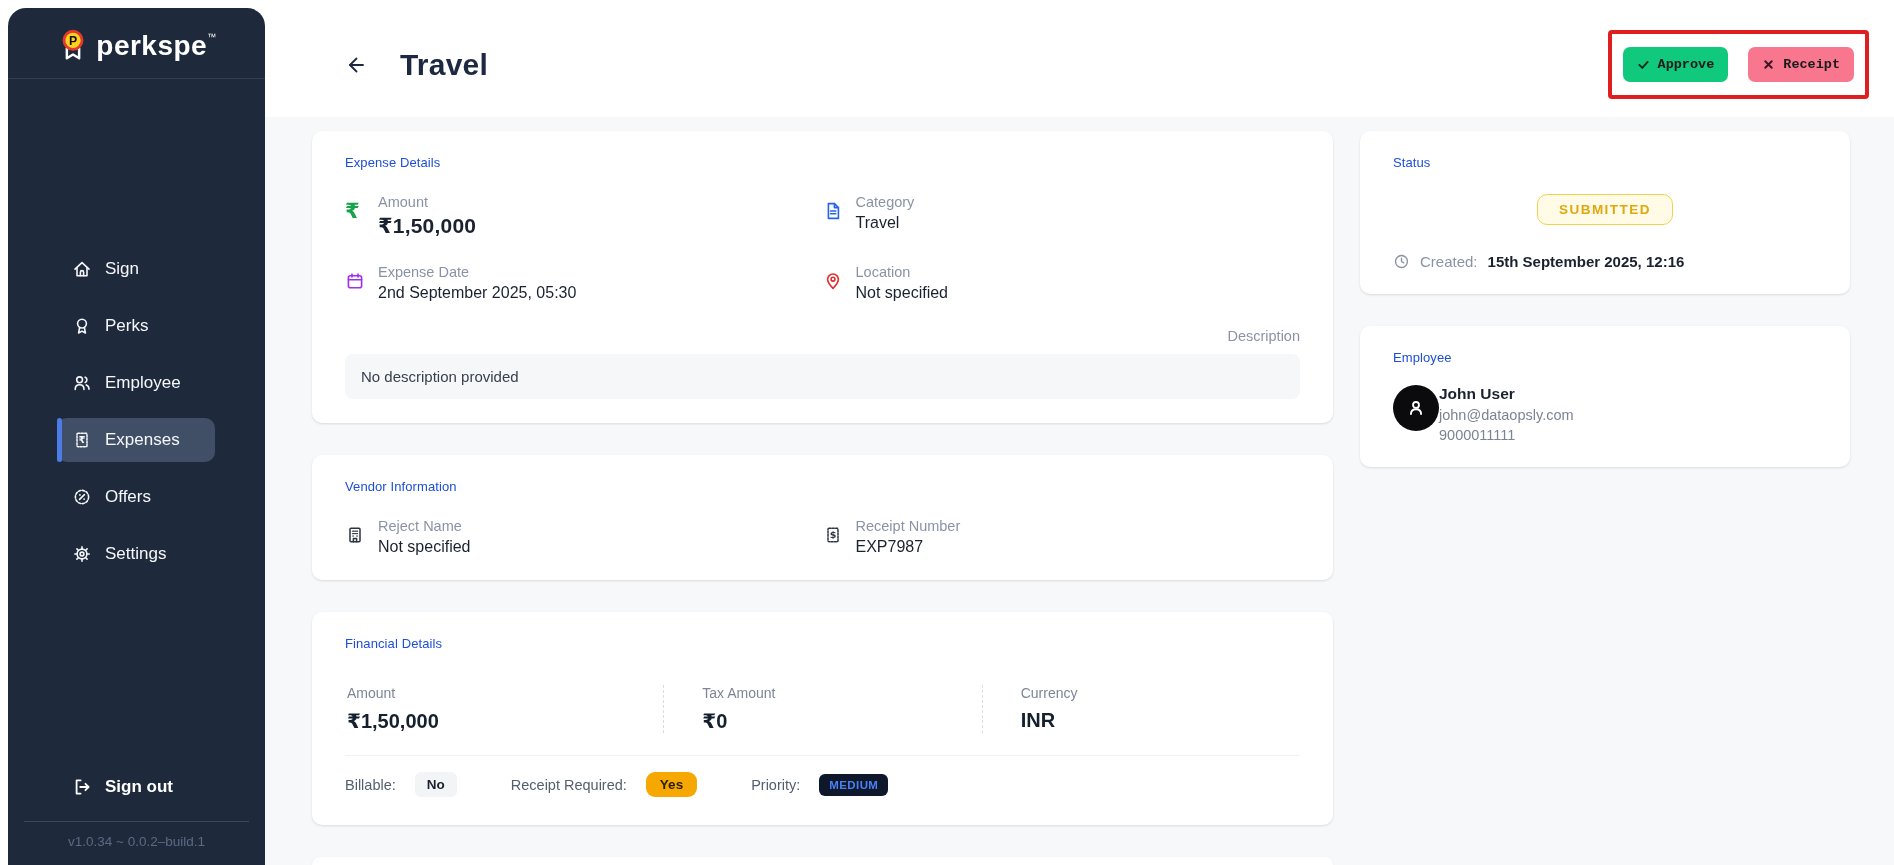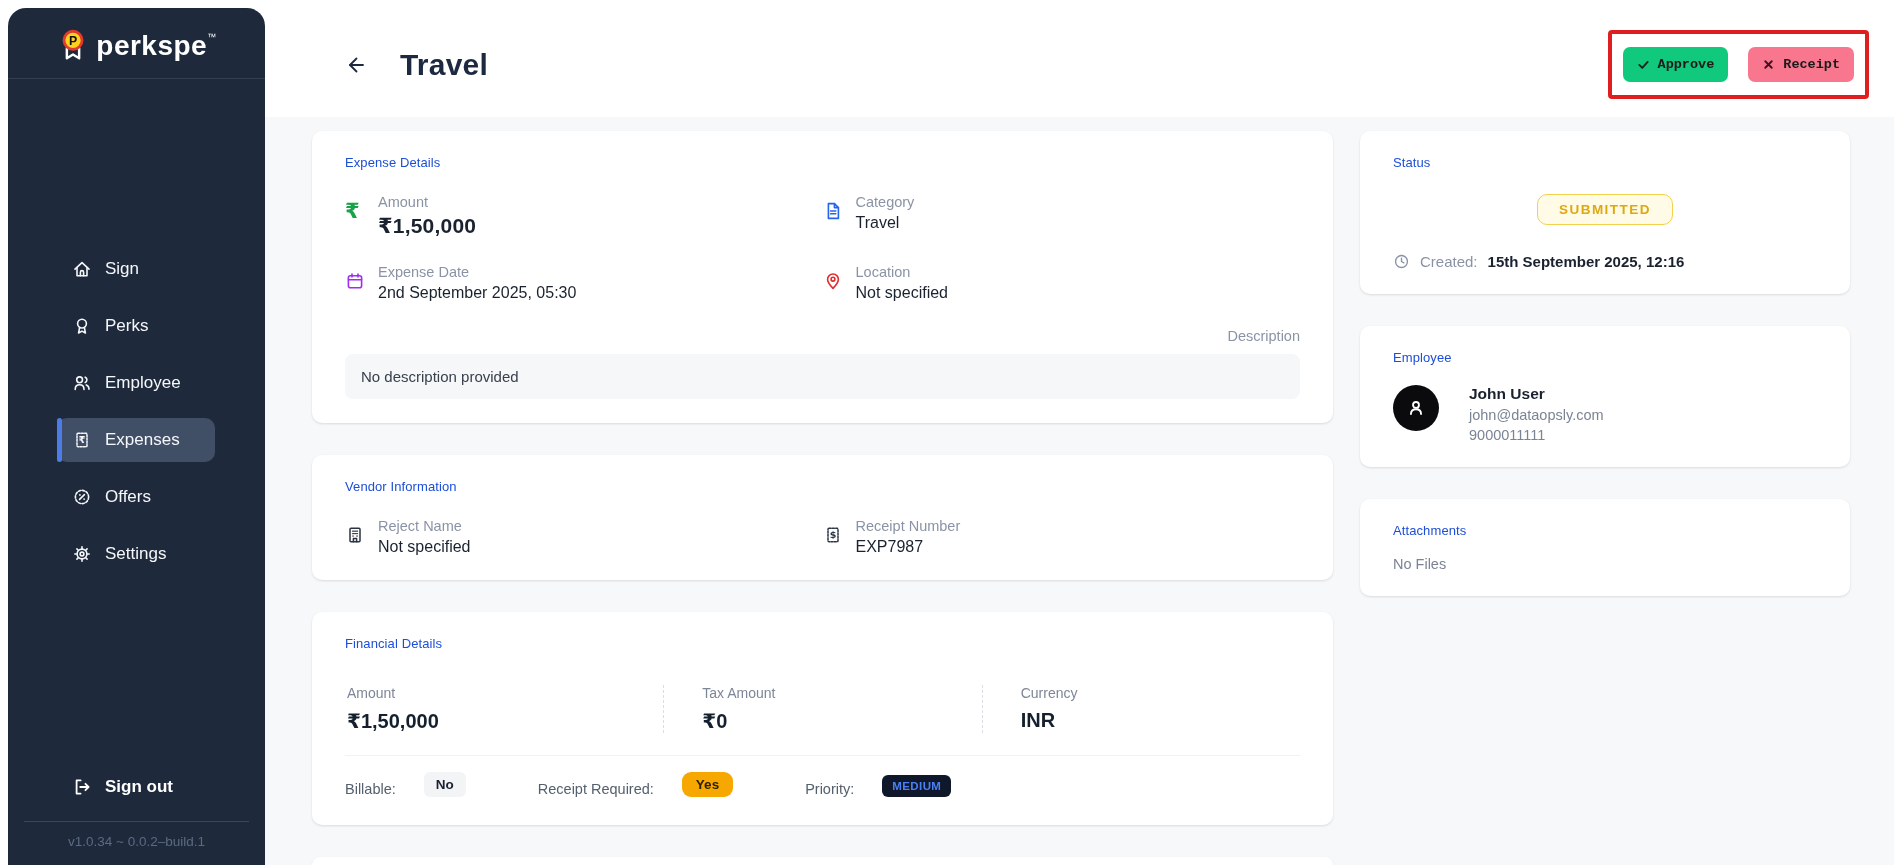--- a/index.html
+++ b/index.html
@@ -67,40 +67,40 @@
   .desc-label { margin-top:26px; font-size:14.5px; color:#8a93a6;text-align:right; }
   .desc-box { margin-top:10px; background:#f6f7f9; border-radius:8px; padding:14px 16px;
     font-size:15px; color:#39414e; }
 
   
   .fin-cols { display:grid; grid-template-columns:1fr 1fr 1fr; margin-top:20px; padding:14px 0 22px; }
   .fin-col { padding-left:38px; border-left:1px dashed #d9dee4; }
   .fin-col:first-child { padding-left:2px; border-left:none; }
   .fin-label { font-size:14px; color:#7d8697; }
   .fin-value { font-size:20px; font-weight:700; margin-top:8px; color:#14202e; }
-  .flags-row { border-top:1px solid #f0f2f4; padding:16px 0 4px; display:flex; align-items:flex-end;
-    gap:28px; font-size:14.5px; color:#55606e; }
+  .flags-row { border-top:1px solid #f0f2f4; padding:16px 0 4px; display:flex; align-items:center;
+    gap:19px; font-size:14.5px; color:#55606e; }
   .flag-gap { width:16px; }
   .pill { border-radius:6px; padding:5px 12px; font-size:13.5px; font-weight:600; }
   .pill-no { background:#f3f4f6; color:#1a2230; }
   .pill-yes { background:#f6a800; color:#2b2000; border-radius:9px; padding:5px 14px; }
   .pill-medium { background:#0f172a; color:#4a80f5; font-size:11.5px; font-weight:700;
     letter-spacing:.4px; padding:5px 10px; }
 
   
   .status-pill-wrap { display:flex; justify-content:center; margin:24px 0 28px; }
   .status-pill { border:1.5px solid #f3d14e; background:#fffbe6; color:#dfa80f;
     border-radius:10px; padding:7px 21px; font-size:13.5px; font-weight:600; letter-spacing:1.5px; }
   .created-row { display:flex; align-items:center; gap:10px; font-size:15px; }
   .created-row svg { width:17px; height:17px; }
   .created-label { color:#8a93a6; }
   .created-value { color:#1a2230; font-weight:700; }
 
   
-  .emp-row { margin-top:20px; display:flex; gap:30px; align-items:flex-start; }
+  .emp-row { margin-top:20px; display:flex; gap:0; align-items:flex-start; }
   .avatar { width:46px; height:46px; border-radius:50%; background:#0b0b0d; flex:none;
     display:flex; align-items:center; justify-content:center; }
   .avatar svg { width:22px; height:22px; }
   .emp-name { font-size:15.5px; font-weight:600; color:#1a2230; }
   .emp-email, .emp-phone { font-size:14.5px; color:#7b8494; margin-top:4px; }
 
   .attach-empty { margin-top:18px; font-size:14.5px; color:#7b8494; }
 
   .peek-card { height:16px; background:#fff; border-radius:12px 12px 0 0;
     box-shadow:0 1px 3px rgba(16,24,40,.08); }
@@ -380,20 +380,16 @@
             </svg>
           </span>
           <div>
             <div class="emp-name">John User</div>
             <div class="emp-email">john@dataopsly.com</div>
             <div class="emp-phone">9000011111</div>
           </div>
         </div>
       </section>
 
-      <section class="card">
-        <div class="card-title">Attachments</div>
-        <div class="attach-empty">No Files</div>
-      </section>
 
     </div>
   </div>
 </div>
 
 </body></html>

